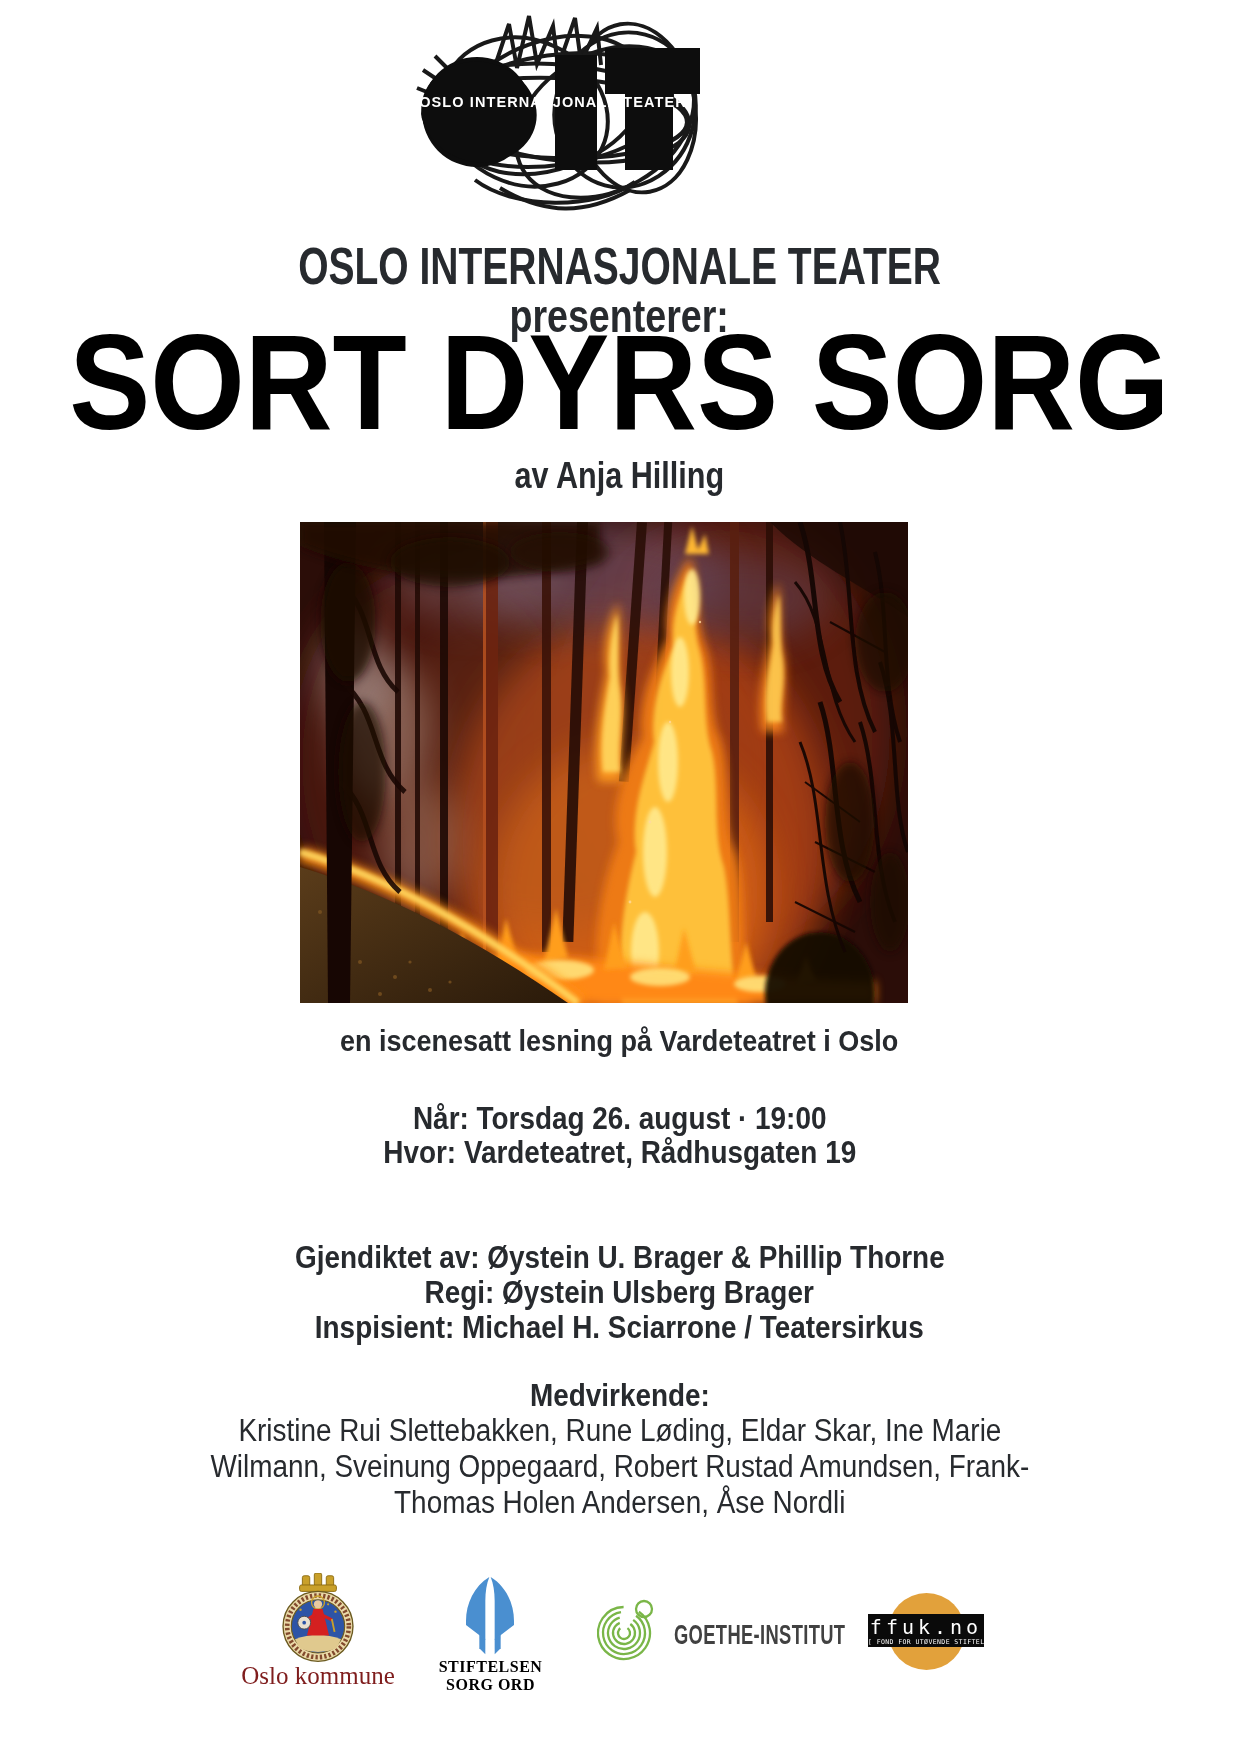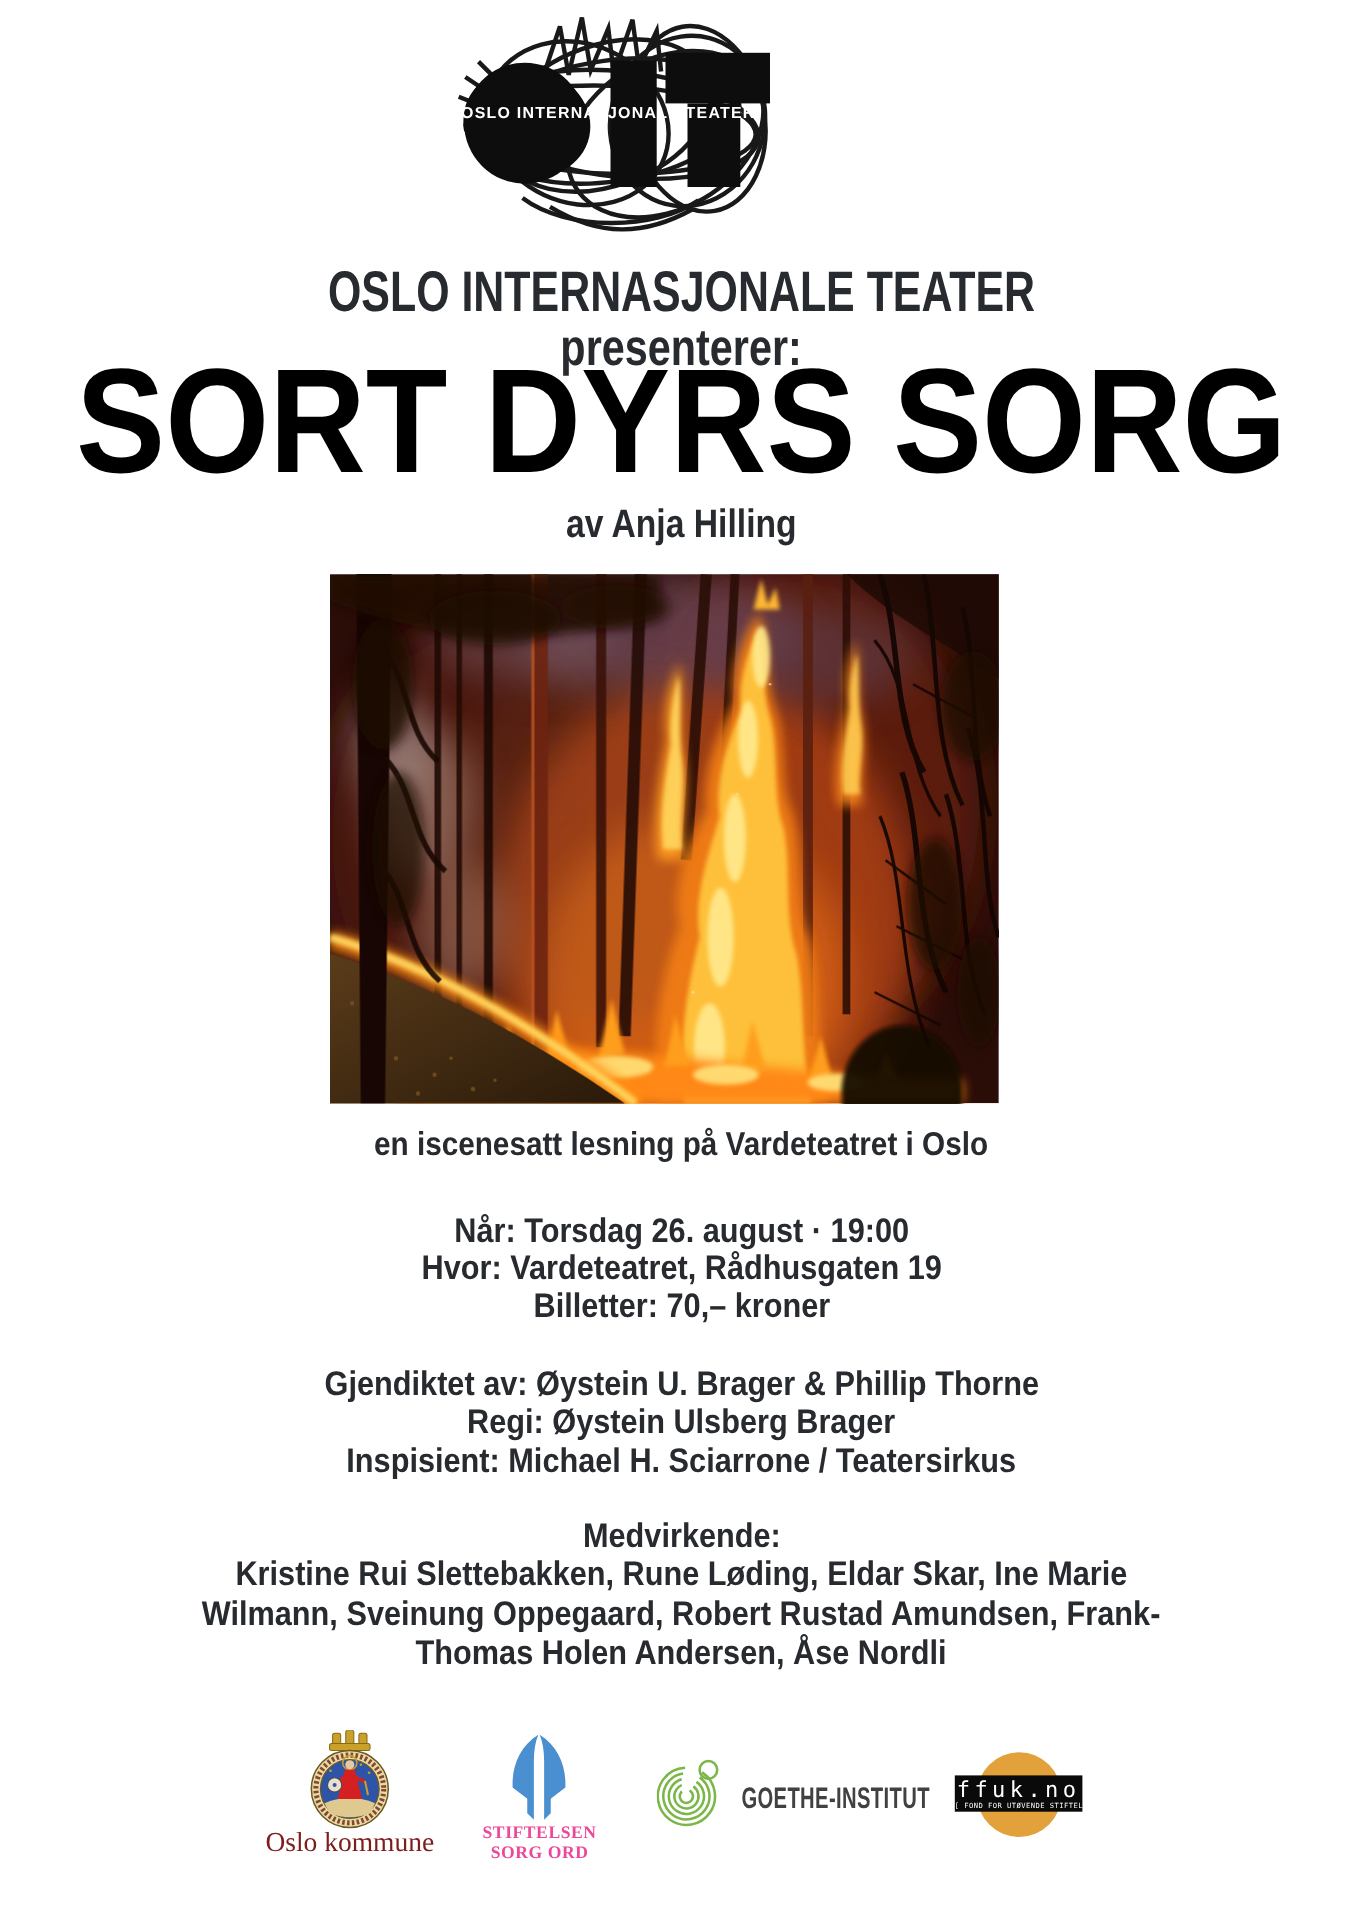--- a/index.html
+++ b/index.html
@@ -12,31 +12,31 @@
   .cond85{display:inline-block;transform:scaleX(.85);transform-origin:center;}
   .org-heading{top:236px;font-size:52px;font-weight:bold;letter-spacing:0px;white-space:nowrap;}
   .presents{top:288px;font-size:47px;font-weight:bold;}
   .main-title{top:315px;font-size:135px;line-height:1.0;font-weight:bold;white-space:nowrap;color:#000000;}
   .byline{top:455px;font-size:36px;font-weight:bold;}
   .tagline{top:1024px;font-size:30px;font-weight:bold;}
   .infoblock{font-size:31px;font-weight:bold;line-height:34px;}
   .details{top:1102px;}
   .credits{top:1240px;line-height:35px;}
   .cast-head{top:1378px;font-size:31px;font-weight:bold;}
-  .cast{top:1413px;font-size:31px;font-weight:bold;line-height:36px;}
+  .cast{top:1413px;font-size:31px;font-weight:normal;line-height:36px;}
   .photo{position:absolute;left:300px;top:522px;width:608px;height:481px;}
   .oit-logo{position:absolute;left:405px;top:10px;width:295px;height:205px;}
   
   .seal{position:absolute;left:279px;top:1573px;width:78px;height:92px;}
   .oslo-label{position:absolute;left:228px;top:1662px;width:180px;text-align:center;
               font-family:"Liberation Serif",serif;font-size:25px;color:#7f1d1d;}
   .nib{position:absolute;left:462px;top:1577px;width:56px;height:80px;}
   .frittord-label{position:absolute;left:408px;top:1658px;width:165px;text-align:center;
                   font-family:"Liberation Serif",serif;font-weight:bold;font-size:16px;
-                  line-height:17.5px;letter-spacing:.5px;color:#ec4899;}
+                  line-height:17.5px;letter-spacing:.5px;color:#000000;}
   .goethe-arcs{position:absolute;left:597px;top:1597px;width:66px;height:66px;}
   .goethe-label{position:absolute;left:674px;top:1620px;font-size:27px;font-weight:bold;
                 letter-spacing:.5px;color:#414141;transform:scaleX(.68);transform-origin:left center;white-space:nowrap;}
   .ffuk{position:absolute;left:868px;top:1593px;width:120px;height:82px;}
   .ffuk-circle{position:absolute;left:20px;top:0px;width:77px;height:77px;border-radius:50%;background:#e2a13b;}
   .ffuk-box{position:absolute;left:0px;top:21px;width:116px;height:33px;background:#0a0a0a;text-align:center;}
   .ffuk-main{color:#ffffff;font-family:"DejaVu Sans Mono",monospace;font-size:20px;letter-spacing:4px;
              line-height:24px;margin-top:1px;white-space:nowrap;}
   .ffuk-sub{color:#ffffff;font-family:"DejaVu Sans Mono",monospace;font-size:6.5px;letter-spacing:.4px;
             line-height:7px;white-space:nowrap;}
@@ -233,21 +233,20 @@
     </svg>
   </div>
 
   <div class="ctr tagline">
     <span class="cond">en iscenesatt lesning på Vardeteatret i Oslo</span>
   </div>
 
   <div class="ctr infoblock details">
     <div><span class="cond">Når: Torsdag 26. august  ·  19:00</span></div>
     <div><span class="cond">Hvor: Vardeteatret, Rådhusgaten 19</span></div>
-    <div><span class="cond">Billetter: 70,– kroner</span></div>
   </div>
 
   <div class="ctr infoblock credits">
     <div><span class="cond">Gjendiktet av: Øystein U. Brager &amp; Phillip Thorne</span></div>
     <div><span class="cond">Regi: Øystein Ulsberg Brager</span></div>
     <div><span class="cond">Inspisient: Michael H. Sciarrone / Teatersirkus</span></div>
   </div>
 
   <div class="ctr cast-head">
     <span class="cond">Medvirkende:</span>

